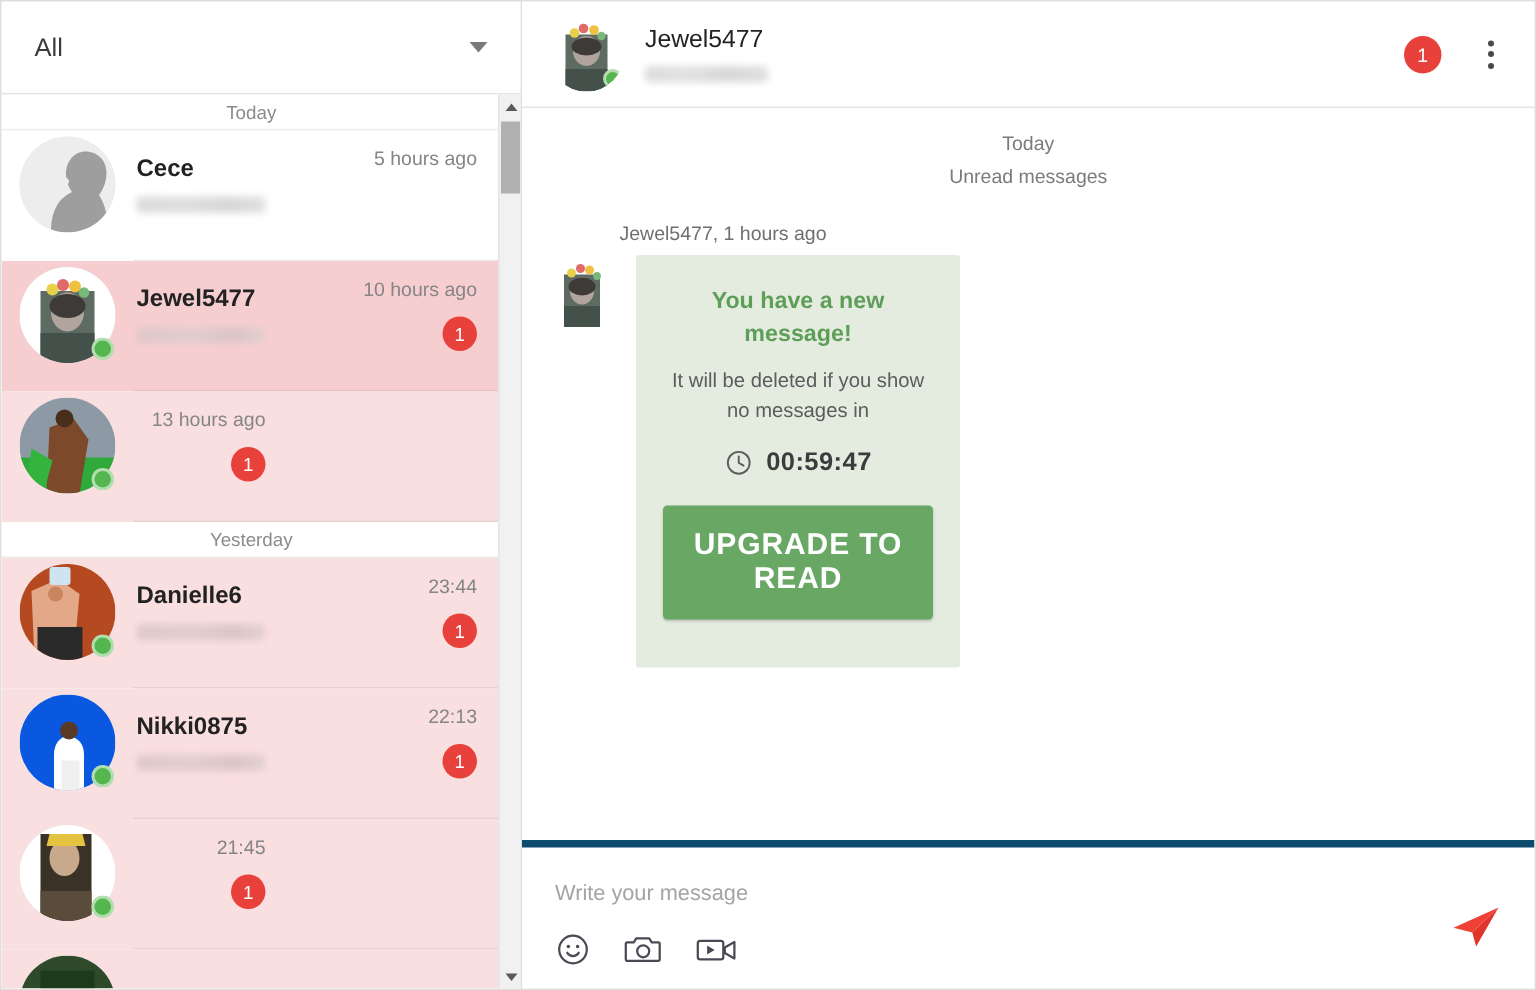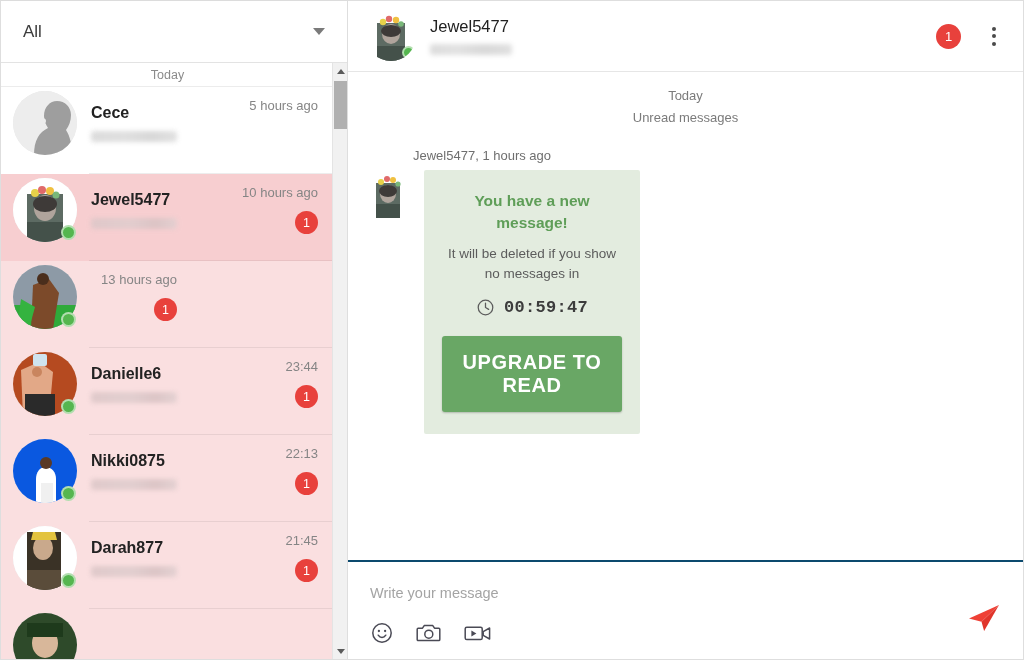--- a/index.html
+++ b/index.html
@@ -293,21 +293,21 @@
     margin-right: 12px;
     flex: 0 0 48px;
     overflow: hidden;
     border-radius: 3px;
     cursor: pointer;
   }
   .bubble {
     width: 216px;
     background: #e3ecdf;
     border-radius: 2px;
-    padding: 20px 18px 22px;
+    padding: 20px 18px 32px;
     text-align: center;
   }
   .bubble-title {
     color: #5f9e58;
     font-size: 15.5px;
     font-weight: bold;
     line-height: 22px;
     margin-bottom: 10px;
   }
   .bubble-desc {
@@ -315,21 +315,20 @@
     font-size: 13.5px;
     line-height: 20px;
     margin-bottom: 14px;
   }
   .timer-row {
     display: flex;
     align-items: flex-end;
     justify-content: center;
     gap: 9px;
     margin-bottom: 19px;
-    font-family: Liberation Mono, monospace;
   }
   .timer-text {
     font-size: 17px;
     font-weight: bold;
     color: #3c3c3c;
     letter-spacing: 0.3px;
   }
   .upgrade-btn {
     display: inline-block;
     background: #69a765;
@@ -339,21 +338,21 @@
     letter-spacing: 0.6px;
     padding: 15px 18px;
     border: none;
     border-radius: 3px;
     cursor: pointer;
     box-shadow: 0 1px 2px rgba(0,0,0,0.22);
     font-family: "Liberation Sans", sans-serif;
   }
 
   .composer {
-    border-top: 2px solid #0c4a6e;
+    border-top: 5px solid #0c4a6e;
     height: 99px;
     min-height: 99px;
     position: relative;
     padding: 22px 22px 0 22px;
     background: #fff;
   }
   .composer-input {
     border: none;
     outline: none;
     width: 540px;
@@ -452,20 +451,21 @@
             </svg>
           </div>
           <div class="conv-right">
             <div class="conv-time">13 hours ago</div>
             <div class="badge">1</div>
           </div>
           <div class="dot" style="left:60px;bottom:21px;right:auto;"></div>
           <div class="sep"></div>
         </div>
 
+        <div class="day-divider">Yesterday</div>
 
         <div class="conv unread">
           <div class="avatar">
             <svg class="ph" viewBox="0 0 64 64">
               <rect width="64" height="64" fill="#b54a20"></rect>
               <path d="M8 18l18-8 14 10-4 44H10z" fill="#e2a887"></path>
               <rect x="20" y="2" width="14" height="12" rx="2" fill="#cfe4ef"></rect>
               <path d="M12 42h30v22H12z" fill="#2a2a2a"></path>
               <circle cx="24" cy="20" r="5" fill="#c9855f"></circle>
             </svg>
@@ -505,24 +505,20 @@
 
         <div class="conv unread">
           <div class="avatar">
             <svg class="ph" viewBox="0 0 64 64">
               <rect width="64" height="64" fill="#ffffff"></rect>
               <rect x="14" y="6" width="34" height="58" fill="#3a3226"></rect>
               <ellipse cx="30" cy="22" rx="10" ry="12" fill="#c9a98c"></ellipse>
               <path d="M20 6h22l2 8H18z" fill="#e3c33f"></path>
               <path d="M14 44h34v20H14z" fill="#5a4c3a"></path>
             </svg>
-          </div>
-          <div class="conv-text">
-            <div class="conv-name">Darah877</div>
-            <div class="conv-sub"></div>
           </div>
           <div class="conv-right">
             <div class="conv-time">21:45</div>
             <div class="badge">1</div>
           </div>
           <div class="dot" style="left:60px;bottom:21px;right:auto;"></div>
           <div class="sep"></div>
         </div>
 
         <div class="conv unread">

